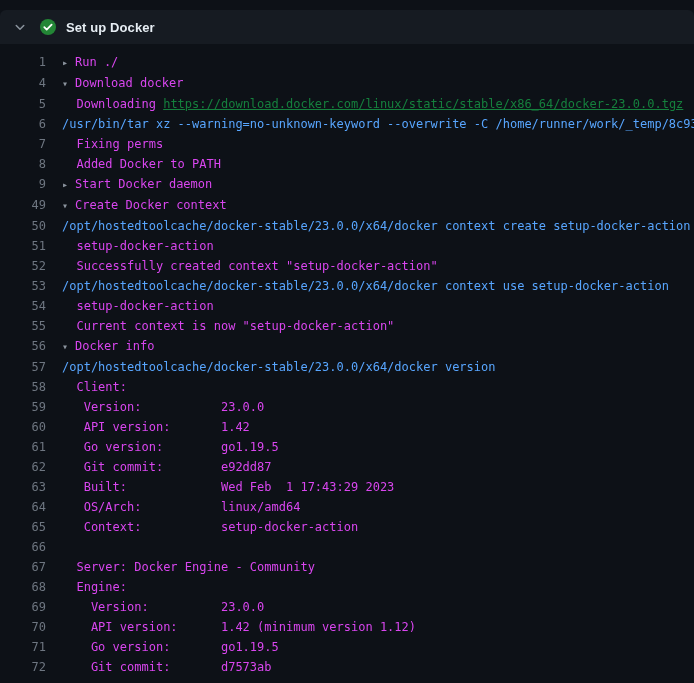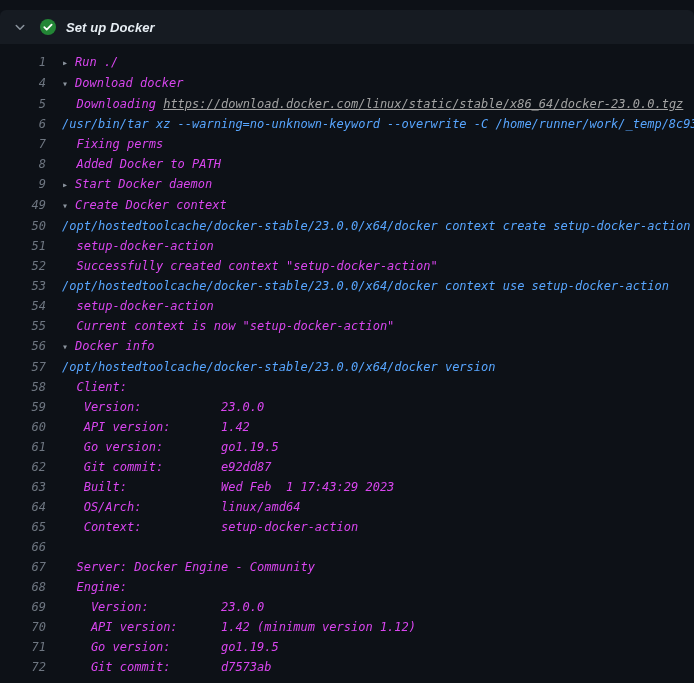--- a/index.html
+++ b/index.html
@@ -2,21 +2,21 @@
 <html><head>
 <meta charset="utf-8">
 <style>
   * { margin: 0; padding: 0; box-sizing: border-box; }
   html, body {
     width: 694px; height: 683px;
     background: #0d1117;
     overflow: hidden;
     font-family: "Liberation Sans", sans-serif;
   }
-  .panel { width: 694px; height: 683px; background: #0d1117; padding-top: 10px; font-style: italic; }
+  .panel { width: 694px; height: 683px; background: #0d1117; padding-top: 10px; }
   .step-header {
     height: 34px;
     background: #161b22;
     display: flex;
     align-items: center;
     padding: 0 12px;
     border-radius: 6px 6px 0 0;
     cursor: pointer;
   }
   .chevron { display: inline-flex; width: 16px; justify-content: center; color: #8b949e; margin-right: 12px; }
@@ -36,21 +36,21 @@
     padding-right: 16px;
     text-align: right;
     color: #6e7681;
     cursor: pointer;
     user-select: none;
   }
   .content { flex: 1; overflow: hidden; color: #c9d1d9; }
   .arrow { color: #8b949e; display: inline-block; width: 13px; cursor: pointer; font-size: 10px; }
   .seg-plain { color: #d946ef; }
   .seg-command { color: #58a6ff; }
-  .seg-link { color: #a3a3a3; text-decoration: underline; cursor: pointer; }
+  .seg-link { color: #15803d; text-decoration: underline; cursor: pointer; }
 </style>
 </head>
 <body>
 
 <div class="panel">
   <div class="step-header">
     <span class="chevron">
       <svg width="12" height="12" viewBox="0 0 16 16" fill="none" stroke="#8b949e" stroke-width="2" stroke-linecap="round" stroke-linejoin="round">
           <path d="M3 6l5 5 5-5"></path>
         </svg>

